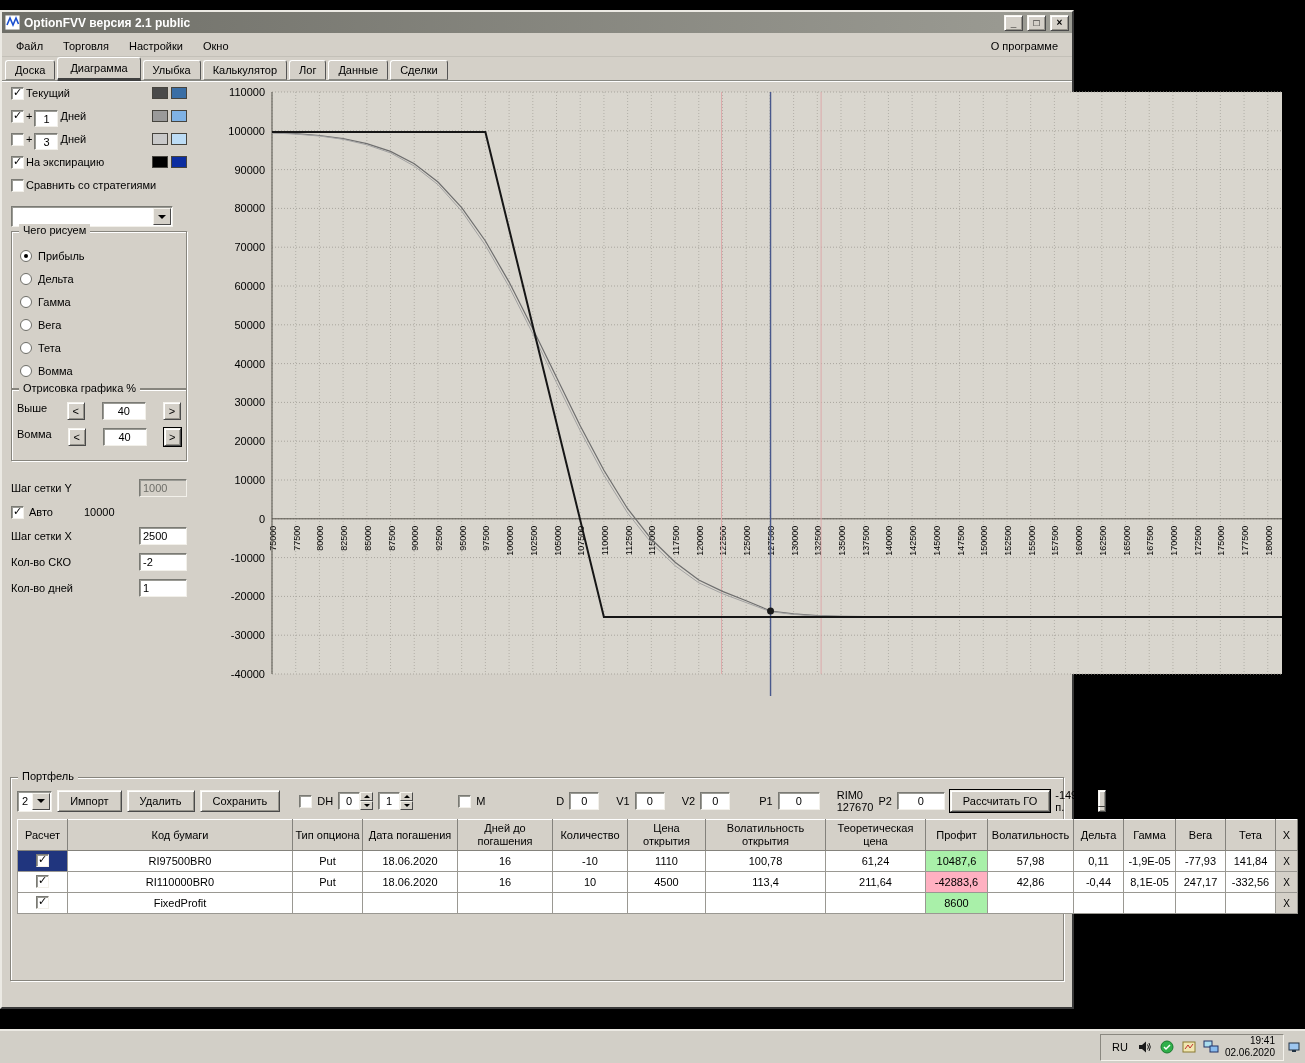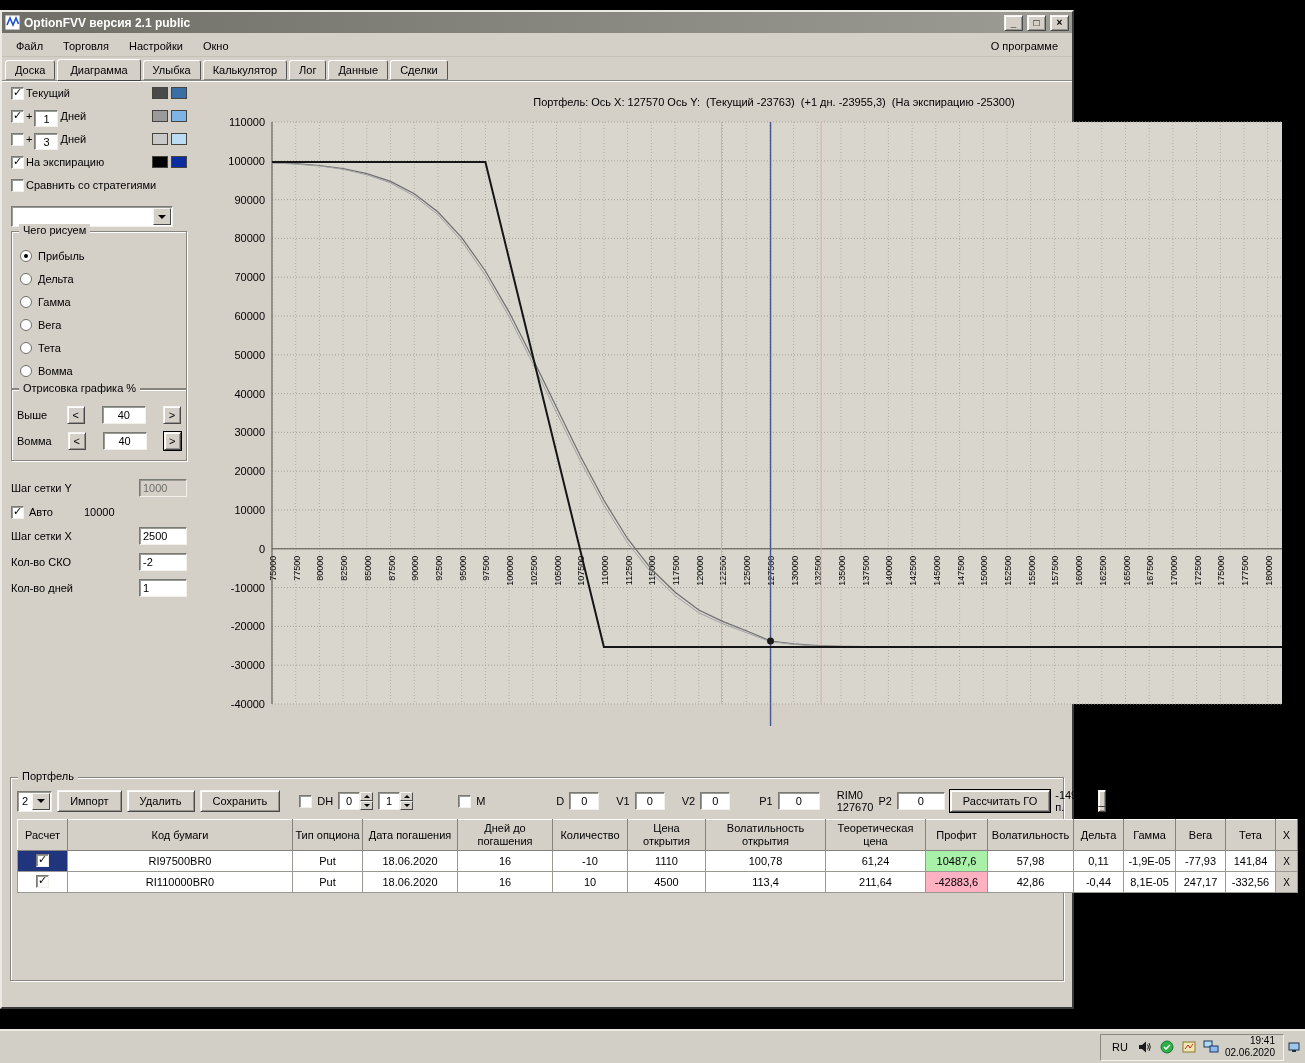--- a/index.html
+++ b/index.html
@@ -17,21 +17,21 @@
     box-shadow:inset 1px 1px 0 #fff,inset -1px -1px 0 #96948c;font-size:10px;line-height:13px;text-align:center;
     font-weight:bold;cursor:default;}
   .menubar{height:24px;display:flex;align-items:flex-end;padding:0 4px;border-bottom:1px solid #c3c0b8;flex:0 0 auto;}
   .menu-item{padding:4px 10px;white-space:nowrap;}
   .menu-right{margin-left:auto;padding:4px 10px;}
 
   
   .tabstrip{display:flex;align-items:flex-end;height:24px;padding:3px 3px 0 3px;border-bottom:1px solid #8a8a84;flex:0 0 auto;}
   .tab{padding:3px 9px 3px;background:#d4d0c8;border:1px solid;border-color:#fff #555 #8a8a84 #fff;
     border-radius:3px 3px 0 0;margin-right:2px;position:relative;white-space:nowrap;}
-  .tab.active{padding:4px 12px;border-bottom:1px solid #404040;top:1px;z-index:2;}
+  .tab.active{padding:4px 12px;border-bottom:3px solid #404040;top:1px;z-index:2;}
 
   
   .main{height:696px;display:flex;flex:0 0 auto;border-top:1px solid #fff;}
   .sidebar{width:192px;padding:5px 7px 0 9px;flex:0 0 auto;}
   .chart-area{flex:1;padding:0 2px 0 0;}
   .chart-title{text-align:center;padding:14px 0 4px 60px;white-space:pre;font-size:11px;}
 
   
   .checkbox{width:13px;height:13px;background:#fff;border:1px solid;border-color:#7a7a74 #f2f0ea #f2f0ea #7a7a74;
     box-shadow:inset 1px 1px 0 #9a9a94;display:inline-block;position:relative;flex:0 0 auto;}
@@ -58,21 +58,21 @@
   .combo-text{flex:1;padding:0 4px;}
   .combo-btn{width:18px;height:17px;margin-right:1px;background:#d4d0c8;border:1px solid;
     border-color:#f6f4ee #4a4a4a #4a4a4a #f6f4ee;display:flex;align-items:center;justify-content:center;}
   .arr-dn{width:0;height:0;border-left:4px solid transparent;border-right:4px solid transparent;border-top:4px solid #000;}
 
   .groupbox{position:relative;border:1px solid #87857e;box-shadow:inset 1px 1px 0 #fff,1px 1px 0 #fff;margin-top:0;}
   .gb-label{position:absolute;top:-8px;left:7px;background:#d4d0c8;padding:0 4px;white-space:nowrap;}
   .draw-group{padding:12px 8px 6px;}
   .radio-row{display:flex;align-items:center;gap:6px;height:23px;}
   .render-group{padding:12px 5px 6px;}
-  .rg-row{display:flex;align-items:center;gap:17px;height:26px;}
+  .rg-row{display:flex;align-items:flex-start;gap:17px;height:26px;}
   .rg-label{width:34px;}
   .rg-input{width:44px;height:18px;text-align:center;padding:0;}
 
   .grid-rows{margin-top:14px;}
   .grid-row{display:flex;align-items:center;height:26px;}
   .grid-label{flex:1;}
   .grid-input{width:48px;height:18px;padding:0 3px;}
   .auto-row{height:22px;gap:5px;}
   .auto-value{margin-left:26px;}
 
@@ -276,21 +276,20 @@
             <input class="grid-input sunken" value="-2" style="">
           </div>
           <div class="grid-row">
             <span class="grid-label">Кол-во дней</span>
             <input class="grid-input sunken" value="1" style="">
           </div>
         </div>
       </div>
 
       <div class="chart-area">
-        <div class="chart-title">Портфель: Ось X: 127570 Ось Y:  (Текущий -23763)  (+1 дн. -23955,3)  (На экспирацию -25300)</div>
         <svg id="chart-svg" width="1100" height="652">
             <rect x="78" y="10" width="1010" height="582" fill="#d9d6ce"></rect>
             <line x1="78" y1="592" x2="1088" y2="592" stroke="#a8a59d" stroke-dasharray="1,2"></line>
             <text x="71" y="596" text-anchor="end" font-size="11" fill="#000">-40000</text>
             <line x1="78" y1="553.2" x2="1088" y2="553.2" stroke="#a8a59d" stroke-dasharray="1,2"></line>
             <text x="71" y="557.2" text-anchor="end" font-size="11" fill="#000">-30000</text>
             <line x1="78" y1="514.4000000000001" x2="1088" y2="514.4000000000001" stroke="#a8a59d" stroke-dasharray="1,2"></line>
             <text x="71" y="518.4000000000001" text-anchor="end" font-size="11" fill="#000">-20000</text>
             <line x1="78" y1="475.6" x2="1088" y2="475.6" stroke="#a8a59d" stroke-dasharray="1,2"></line>
             <text x="71" y="479.6" text-anchor="end" font-size="11" fill="#000">-10000</text>
@@ -545,20 +544,38 @@
               <td>113,4</td>
               <td>211,64</td>
               <td class="pink">-42883,6</td>
               <td>42,86</td>
               <td>-0,44</td>
               <td>8,1E-05</td>
               <td>247,17</td>
               <td>-332,56</td>
               <td class="xcell">X</td>
             </tr>
+            <tr>
+              <td class="checkcell"><span class="checkbox checked"></span></td>
+              <td>FixedProfit</td>
+              <td></td>
+              <td></td>
+              <td></td>
+              <td></td>
+              <td></td>
+              <td></td>
+              <td></td>
+              <td class="green">8600</td>
+              <td></td>
+              <td></td>
+              <td></td>
+              <td></td>
+              <td></td>
+              <td class="xcell">X</td>
+            </tr>
           </tbody>
         </table>
     </div>
 
   </div>
 
   <div class="taskbar">
     <div class="tray">
       <span class="lang">RU</span>
       <span class="tray-icon">

